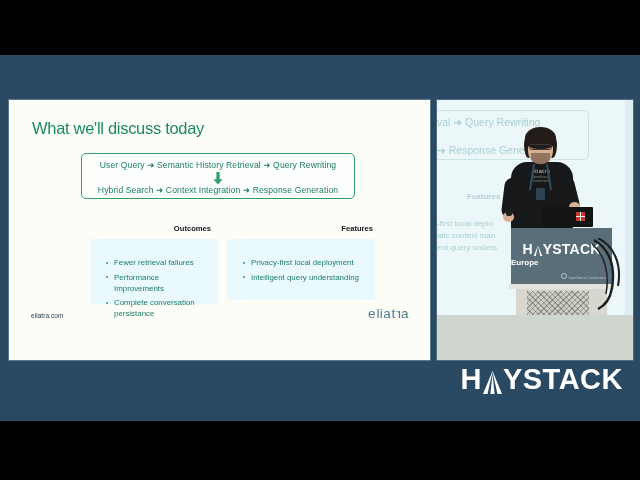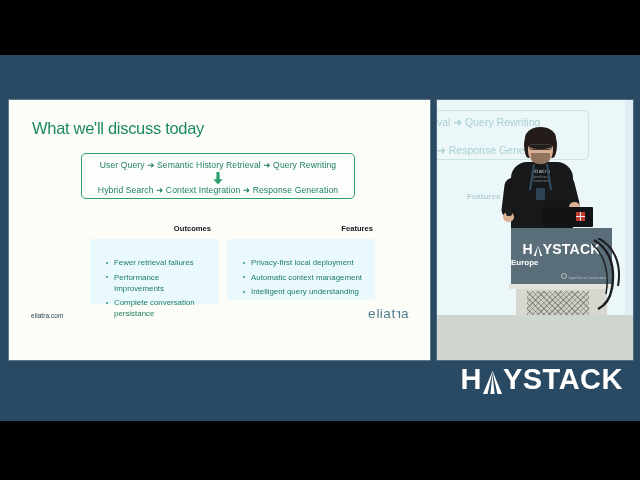--- a/index.html
+++ b/index.html
@@ -520,37 +520,39 @@
           <li>Performance Improvements</li>
           <li>Complete conversation
 persistance</li>
         </ul>
       </div>
 
       <div id="features-heading" class="col-heading">Features</div>
       <div id="features-box" class="bullet-box">
         <ul class="bullet-list">
           <li>Privacy-first local deployment</li>
-          <li>Automatic context management</li>
           <li>Intelligent query understanding</li>
         </ul>
       </div>
 
       <div id="slide-url">eliatra.com</div>
 
       <div id="slide-logo"><span>e</span><span class="flip">l</span><span>iat</span><span class="flip">r</span><span>a</span></div>
     </div>
 
     <div id="speaker-panel">
 
       <div id="projection">
         <div id="proj-box"></div>
         <div id="proj-r1" class="proj-text">val ➜ Query Rewriting</div>
         <div id="proj-r2" class="proj-text">➜ Response Generat</div>
         <div id="proj-features" class="proj-text">Features</div>
+        <div id="proj-bullets">-first local deplo
+atic context man
+ent query unders</div>
       </div>
       <div id="proj-floor"></div>
 
       <div id="speaker">
         <div id="arm-l"></div>
         <div id="arm-r"></div>
         <div id="torso"></div>
         <div id="shirt-logo">eliatra</div>
         <div id="shirt-sub">OpenSource Connections</div>
         <div id="lanyard-l"></div>

